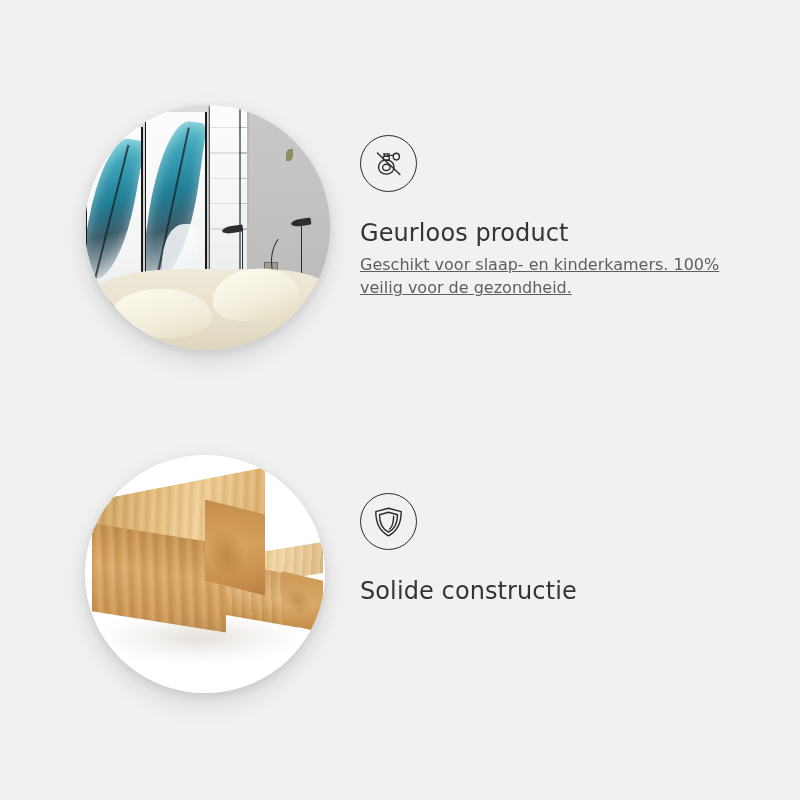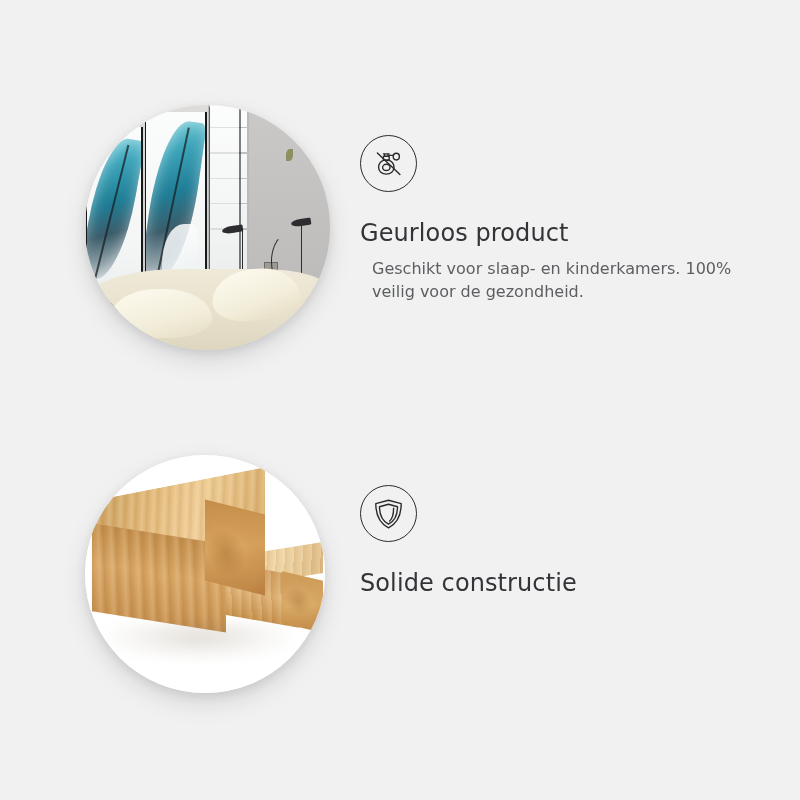--- a/index.html
+++ b/index.html
@@ -339,21 +339,21 @@
     filter: blur(4px);
   }
 
   
   .text-col {
     position: absolute;
     left: 360px;
     width: 400px;
   }
   .feature.one .text-col { top: 95px; }
-  .feature.two .text-col { top: 85px; }
+  .feature.two .text-col { top: 93px; }
 
   .icon-badge {
     width: 57px;
     height: 57px;
     border-radius: 50%;
     border: 1.6px solid #2b2b2b;
     box-sizing: border-box;
     display: flex;
     align-items: center;
     justify-content: center;
@@ -363,26 +363,27 @@
 
   .feature-title {
     margin: 0 0 8px 0;
     font-size: 24px;
     line-height: 1.1;
     font-weight: 400;
     color: #333437;
     letter-spacing: .1px;
   }
   .feature-desc {
-    margin: 12px;
+    margin: 0;
     font-size: 16px;
     line-height: 1.42;
     color: #5c5e61;
     max-width: 385px;
     font-weight: 400;
+    text-decoration: underline;
   }
 </style>
 </head>
 <body style="background: rgb(241, 241, 241);">
 
 <div class="page">
 
   <section class="feature one">
 
     <div class="photo-wrap">

